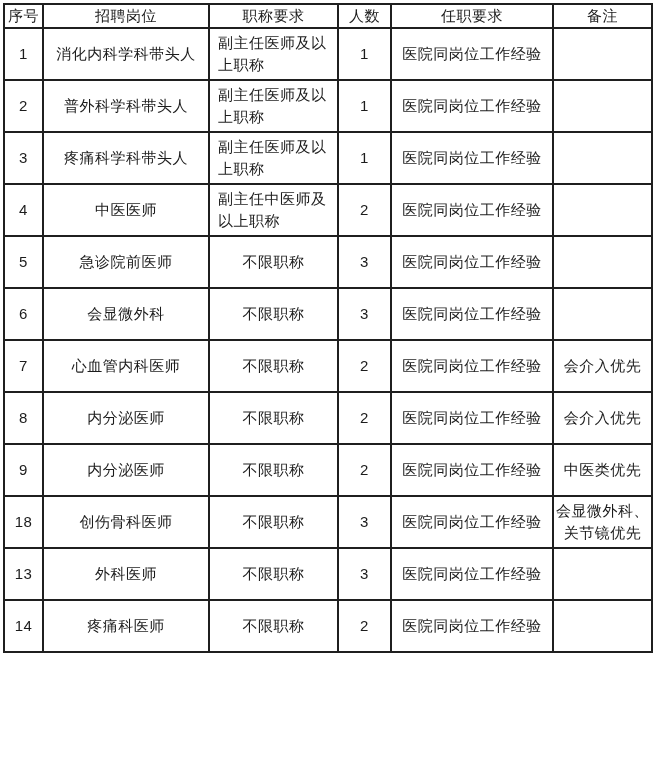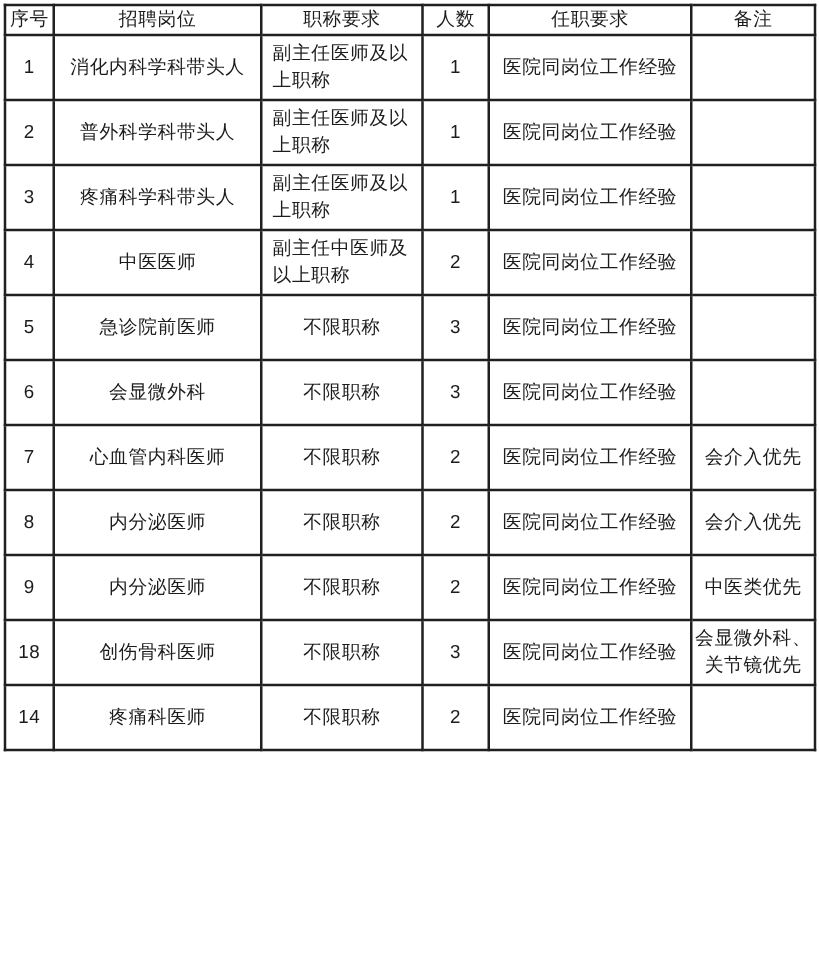--- a/index.html
+++ b/index.html
@@ -156,20 +156,28 @@
 
         <tr>
           <td class="col-no">18</td>
           <td class="col-position">创伤骨科医师</td>
           <td class="col-title-req">不限职称</td>
           <td class="col-count">3</td>
           <td class="col-job-req">医院同岗位工作经验</td>
           <td class="col-remark">会显微外科、关节镜优先</td>
         </tr>
 
+        <tr>
+          <td class="col-no">13</td>
+          <td class="col-position">外科医师</td>
+          <td class="col-title-req">不限职称</td>
+          <td class="col-count">3</td>
+          <td class="col-job-req">医院同岗位工作经验</td>
+          <td class="col-remark"></td>
+        </tr>
 
         <tr>
           <td class="col-no">14</td>
           <td class="col-position">疼痛科医师</td>
           <td class="col-title-req">不限职称</td>
           <td class="col-count">2</td>
           <td class="col-job-req">医院同岗位工作经验</td>
           <td class="col-remark"></td>
         </tr>
 

